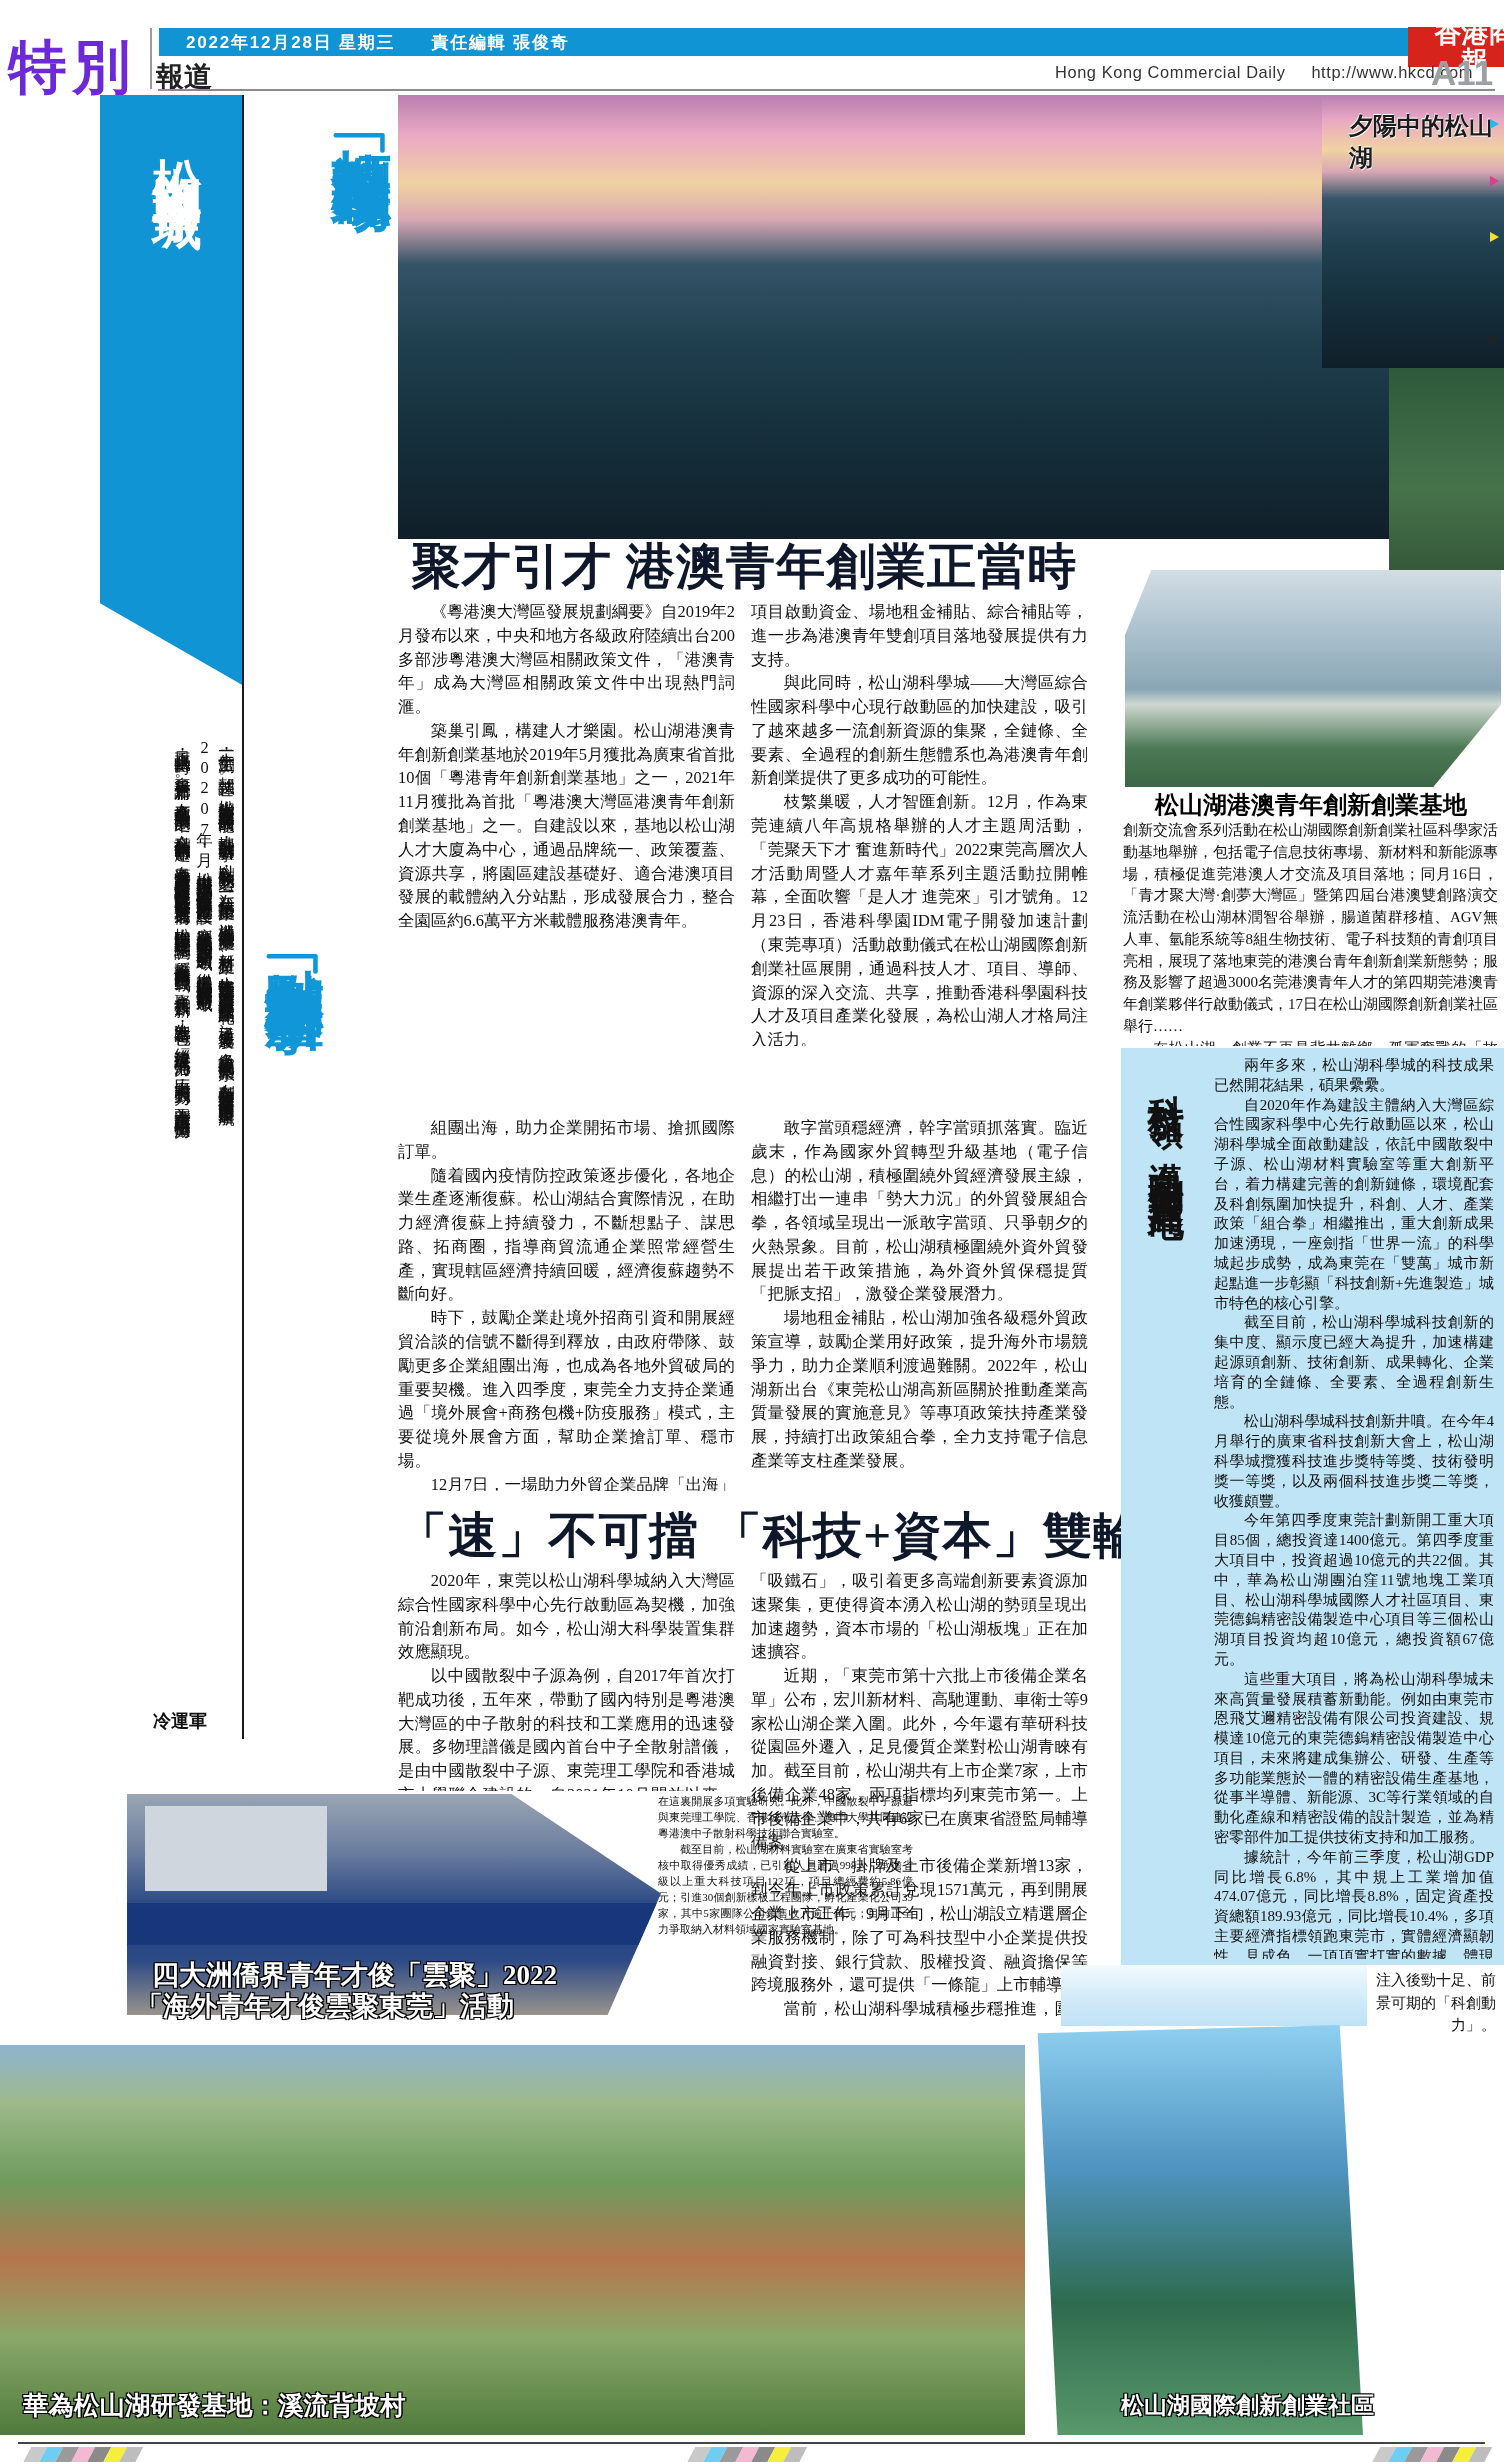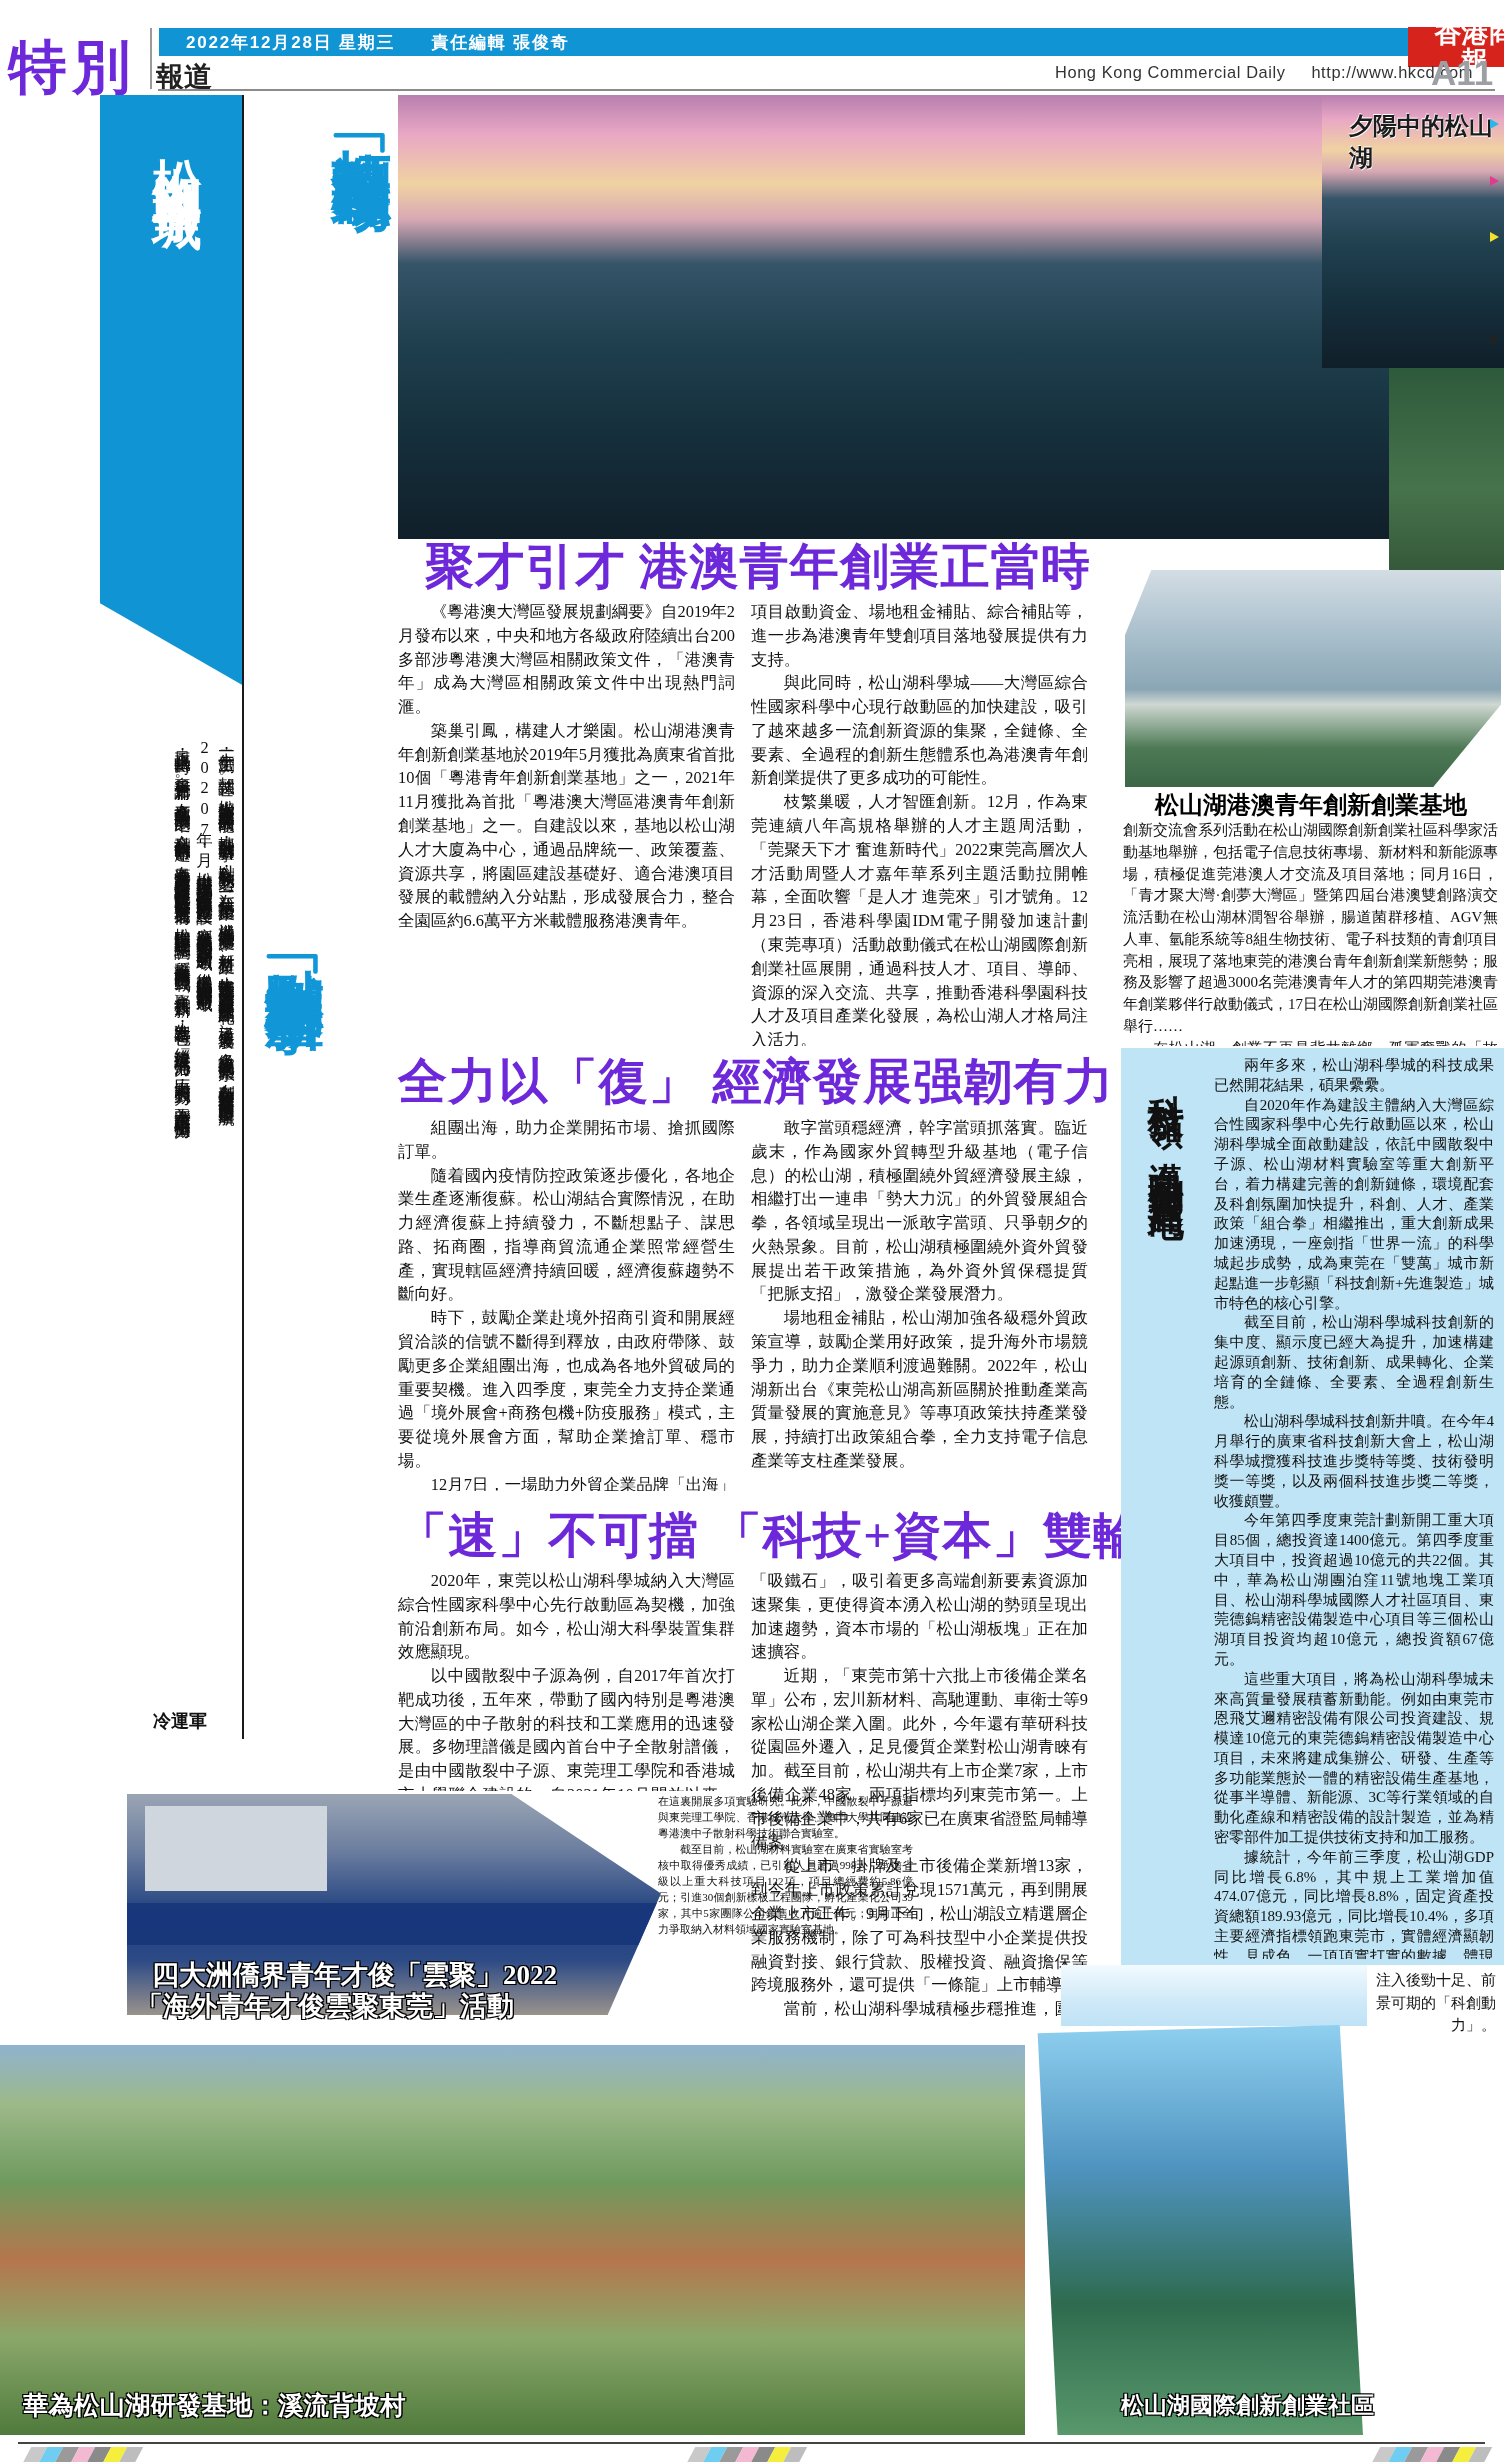--- a/index.html
+++ b/index.html
@@ -23,21 +23,21 @@
   .banner{background:#1094d4;clip-path:polygon(0 0,100% 0,100% 100%,0 86%);}
   .banner-title{writing-mode:vertical-rl;text-orientation:upright;color:#fff;
                 font-size:49px;font-weight:900;letter-spacing:8.5px;margin:24px auto 0 auto;}
   .bighead{writing-mode:vertical-rl;text-orientation:upright;color:#1197d8;
            font-size:59px;font-weight:900;letter-spacing:3.6px;line-height:1.0;}
   .intro{writing-mode:vertical-rl;text-orientation:upright;overflow:hidden;
          font-size:16.4px;line-height:1.34;letter-spacing:1.2px;text-align:justify;}
   .intro p{margin:0;text-indent:2em;}
   .author{font-size:18px;font-weight:700;}
   
-  .headline{font-weight:900;color:#6d28d9;text-align:right;white-space:nowrap;}
+  .headline{font-weight:900;color:#0f172a;text-align:center;white-space:nowrap;}
   .h1a{font-size:49px;letter-spacing:1.2px;}
   .col{overflow:hidden;font-size:16.4px;line-height:1.45;text-align:justify;}
   .col p{margin:0;text-indent:2em;}
   .col p.cont{text-indent:0;}
   
   .bluebox{background:#bfe4f5;}
   .bluehead{writing-mode:vertical-rl;text-orientation:upright;font-size:36px;font-weight:900;
             letter-spacing:6px;color:#111;}
   .bluebody{overflow:hidden;font-size:15px;line-height:1.32;text-align:justify;}
   .bluebody p{margin:0;text-indent:2em;}
@@ -125,21 +125,20 @@
     <p class="cont">項目啟動資金、場地租金補貼、綜合補貼等，進一步為港澳青年雙創項目落地發展提供有力支持。</p>
     <p>與此同時，松山湖科學城——大灣區綜合性國家科學中心現行啟動區的加快建設，吸引了越來越多一流創新資源的集聚，全鏈條、全要素、全過程的創新生態體系也為港澳青年創新創業提供了更多成功的可能性。</p>
     <p>枝繁巢暖，人才智匯創新。12月，作為東莞連續八年高規格舉辦的人才主題周活動，「莞聚天下才 奮進新時代」2022東莞高層次人才活動周暨人才嘉年華系列主題活動拉開帷幕，全面吹響「是人才 進莞來」引才號角。12月23日，香港科學園IDM電子開發加速計劃（東莞專項）活動啟動儀式在松山湖國際創新創業社區展開，通過科技人才、項目、導師、資源的深入交流、共享，推動香港科學園科技人才及項目產業化發展，為松山湖人才格局注入活力。</p>
 
   </div>
   <div class="abs col" style="left:1123px;top:820px;width:375px;height:226px;font-size:15px;">
     <p class="cont">創新交流會系列活動在松山湖國際創新創業社區科學家活動基地舉辦，包括電子信息技術專場、新材料和新能源專場，積極促進莞港澳人才交流及項目落地；同月16日，「青才聚大灣·創夢大灣區」暨第四屆台港澳雙創路演交流活動在松山湖林潤智谷舉辦，腸道菌群移植、AGV無人車、氫能系統等8組生物技術、電子科技類的青創項目亮相，展現了落地東莞的港澳台青年創新創業新態勢；服務及影響了超過3000名莞港澳青年人才的第四期莞港澳青年創業夥伴行啟動儀式，17日在松山湖國際創新創業社區舉行……</p>
     <p>在松山湖，創業不再是背井離鄉、孤軍奮戰的「故事」。場場活動，種種措施，松山湖正以最大的誠意，歡迎港澳青年人才落地生根，開花結果。</p>
   </div>
 
-  <div class="abs headline h1a" style="left:398px;top:1049px;width:693px;">全力以「復」 經濟發展强韌有力</div>
   <div class="abs col" style="left:398px;top:1116px;width:337px;height:375px;">
     <p>組團出海，助力企業開拓市場、搶抓國際訂單。</p>
     <p>隨着國內疫情防控政策逐步優化，各地企業生產逐漸復蘇。松山湖結合實際情況，在助力經濟復蘇上持續發力，不斷想點子、謀思路、拓商圈，指導商貿流通企業照常經營生產，實現轄區經濟持續回暖，經濟復蘇趨勢不斷向好。</p>
     <p>時下，鼓勵企業赴境外招商引資和開展經貿洽談的信號不斷得到釋放，由政府帶隊、鼓勵更多企業組團出海，也成為各地外貿破局的重要契機。進入四季度，東莞全力支持企業通過「境外展會+商務包機+防疫服務」模式，主要從境外展會方面，幫助企業搶訂單、穩市場。</p>
     <p>12月7日，一場助力外貿企業品牌「出海」的活動在松山湖舉行，多家外貿企業現場簽訂合作協議，為企業拓展海外市場送上「及時雨」。</p>
 
   </div>
   <div class="abs col" style="left:751px;top:1116px;width:337px;height:375px;">
     <p>敢字當頭穩經濟，幹字當頭抓落實。臨近歲末，作為國家外貿轉型升級基地（電子信息）的松山湖，積極圍繞外貿經濟發展主線，相繼打出一連串「勢大力沉」的外貿發展組合拳，各領域呈現出一派敢字當頭、只爭朝夕的火熱景象。目前，松山湖積極圍繞外資外貿發展提出若干政策措施，為外資外貿保穩提質「把脈支招」，激發企業發展潛力。</p>
     <p>場地租金補貼，松山湖加強各級穩外貿政策宣導，鼓勵企業用好政策，提升海外市場競爭力，助力企業順利渡過難關。2022年，松山湖新出台《東莞松山湖高新區關於推動產業高質量發展的實施意見》等專項政策扶持產業發展，持續打出政策組合拳，全力支持電子信息產業等支柱產業發展。</p>

